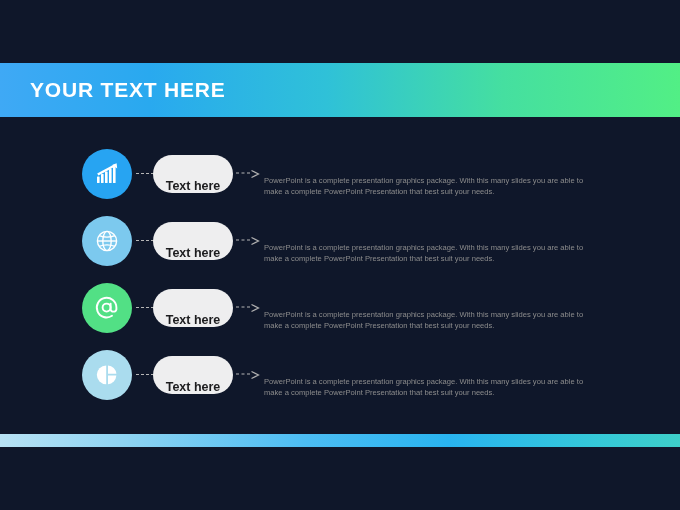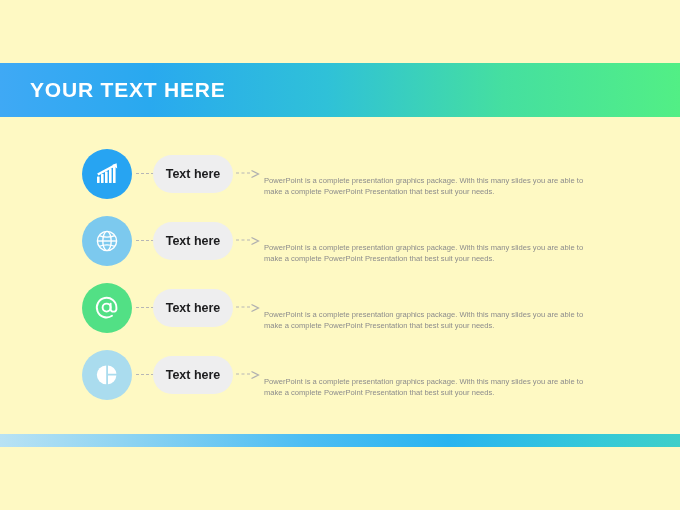--- a/index.html
+++ b/index.html
@@ -12,21 +12,21 @@
     background: #ffffff;
     font-family: "Liberation Sans", sans-serif;
     overflow: hidden;
     position: relative;
   }
 
   
   #slide {
     position: absolute;
     inset: 0;
-    background: #fef9c3;
+    background: #0f172a;
     padding-left: 32px;
   }
 
   
   .header-band {
     position: absolute;
     left: 0;
     top: 63px;
     width: 680px;
     height: 54px;
@@ -98,21 +98,21 @@
   .pill {
     position: absolute;
     left: 153px;
     top: 50%;
     transform: translateY(-50%);
     width: 80px;
     height: 38px;
     border-radius: 19px;
     background: #eeeeef;
     display: flex;
-    align-items: center;
+    align-items: flex-end;
     justify-content: center;
   }
   .pill-label {
     font-size: 12.5px;
     font-weight: bold;
     color: #1d1d1f;
     font-family: "Liberation Sans", sans-serif;
     white-space: nowrap;
   }
 

